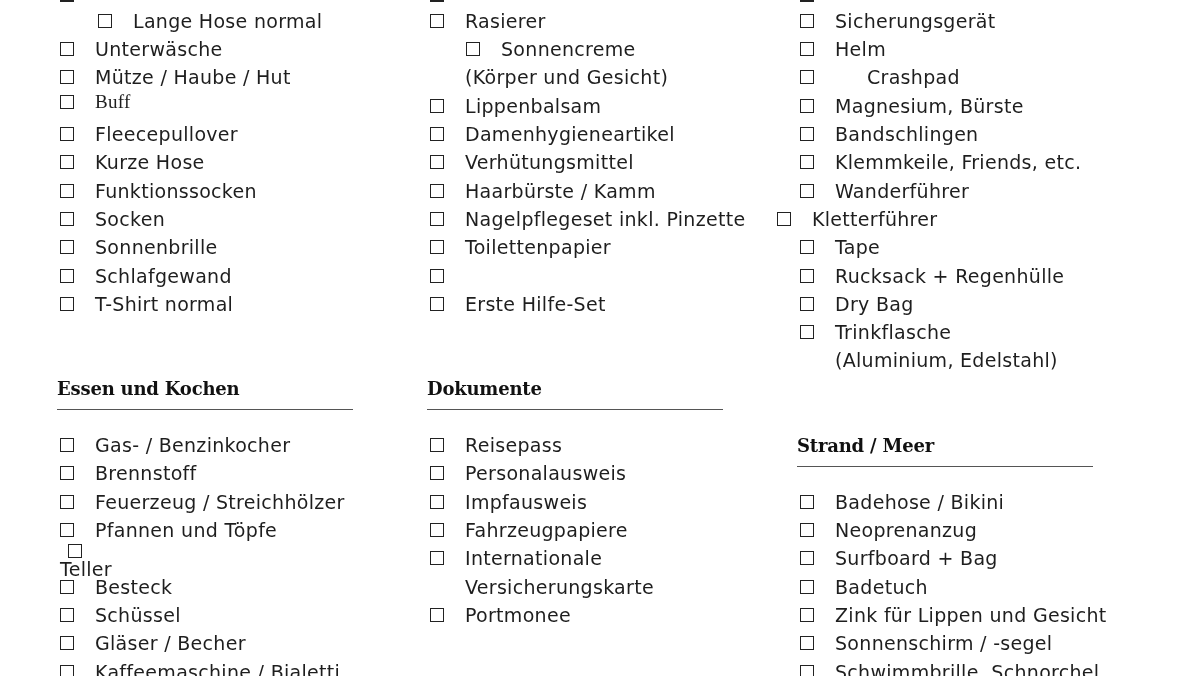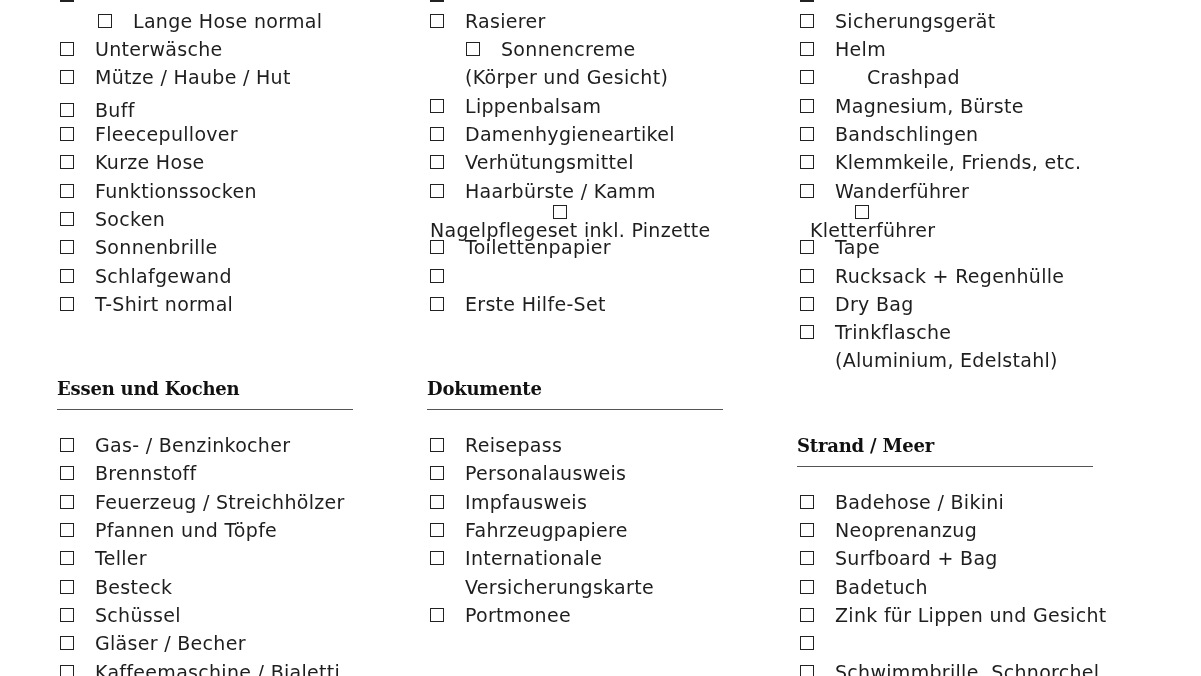--- a/index.html
+++ b/index.html
@@ -20,21 +20,21 @@
       <span>Lange Hose normal</span>
     </div>
     <div class="item" style="left: 60px; top: 35px;">
       <span class="box"></span>
       <span>Unterwäsche</span>
     </div>
     <div class="item" style="left: 60px; top: 63px;">
       <span class="box"></span>
       <span>Mütze / Haube / Hut</span>
     </div>
-    <div class="item" style="left: 60px; top: 96px;">
+    <div class="item" style="left: 60px; top: 88px; font-family: Liberation Serif, serif;">
       <span class="box"></span>
       <span>Buff</span>
     </div>
     <div class="item" style="left: 60px; top: 120px;">
       <span class="box"></span>
       <span>Fleecepullover</span>
     </div>
     <div class="item" style="left: 60px; top: 148px;">
       <span class="box"></span>
       <span>Kurze Hose</span>
@@ -70,21 +70,21 @@
       <span>Brennstoff</span>
     </div>
     <div class="item" style="left: 60px; top: 488px;">
       <span class="box"></span>
       <span>Feuerzeug / Streichhölzer</span>
     </div>
     <div class="item" style="left: 60px; top: 516px;">
       <span class="box"></span>
       <span>Pfannen und Töpfe</span>
     </div>
-    <div class="item" style="left: 60px; top: 544px;">
+    <div class="item" style="left: 60px; top: 544px; flex-direction: column;">
       <span class="box"></span>
       <span>Teller</span>
     </div>
     <div class="item" style="left: 60px; top: 573px;">
       <span class="box"></span>
       <span>Besteck</span>
     </div>
     <div class="item" style="left: 60px; top: 601px;">
       <span class="box"></span>
       <span>Schüssel</span>
@@ -118,21 +118,21 @@
       <span>Damenhygieneartikel</span>
     </div>
     <div class="item" style="left: 430px; top: 148px;">
       <span class="box"></span>
       <span>Verhütungsmittel</span>
     </div>
     <div class="item" style="left: 430px; top: 177px;">
       <span class="box"></span>
       <span>Haarbürste / Kamm</span>
     </div>
-    <div class="item" style="left: 430px; top: 205px; flex-direction: column;">
+    <div class="item" style="left: 430px; top: 205px;">
       <span class="box"></span>
       <span>Nagelpflegeset inkl. Pinzette</span>
     </div>
     <div class="item" style="left: 430px; top: 233px;">
       <span class="box"></span>
       <span>Toilettenpapier</span>
     </div>
     <div class="item" style="left: 430px; top: 262px;">
       <span class="box"></span>
     </div>
@@ -191,21 +191,21 @@
       <span>Bandschlingen</span>
     </div>
     <div class="item" style="left: 800px; top: 148px;">
       <span class="box"></span>
       <span>Klemmkeile, Friends, etc.</span>
     </div>
     <div class="item" style="left: 800px; top: 177px;">
       <span class="box"></span>
       <span>Wanderführer</span>
     </div>
-    <div class="item" style="left: 810px; top: 205px; flex-direction: column;">
+    <div class="item" style="left: 777px; top: 205px;">
       <span class="box"></span>
       <span>Kletterführer</span>
     </div>
     <div class="item" style="left: 800px; top: 233px;">
       <span class="box"></span>
       <span>Tape</span>
     </div>
     <div class="item" style="left: 800px; top: 262px;">
       <span class="box"></span>
       <span>Rucksack + Regenhülle</span>
@@ -239,20 +239,21 @@
     <div class="item" style="left: 800px; top: 573px;">
       <span class="box"></span>
       <span>Badetuch</span>
     </div>
     <div class="item" style="left: 800px; top: 601px;">
       <span class="box"></span>
       <span>Zink für Lippen und Gesicht</span>
     </div>
     <div class="item" style="left: 800px; top: 629px;">
       <span class="box"></span>
+      <span>Sonnenschirm / -segel</span>
     </div>
     <div class="item" style="left: 800px; top: 658px;">
       <span class="box"></span>
       <span>Schwimmbrille, Schnorchel</span>
     </div>
     <div style="position: absolute; left: 60px; top: -10px; width: 14px; height: 12px; border-width: 1.6px 1.6px 3px; border-style: solid; border-color: rgb(34, 34, 34); border-image: initial; box-sizing: border-box;"></div>
     <div style="position: absolute; left: 430px; top: -10px; width: 14px; height: 12px; border-width: 1.6px 1.6px 3px; border-style: solid; border-color: rgb(34, 34, 34); border-image: initial; box-sizing: border-box;"></div>
     <div style="position: absolute; left: 800px; top: -10px; width: 14px; height: 12px; border-width: 1.6px 1.6px 3px; border-style: solid; border-color: rgb(34, 34, 34); border-image: initial; box-sizing: border-box;"></div>
   </div>
 

